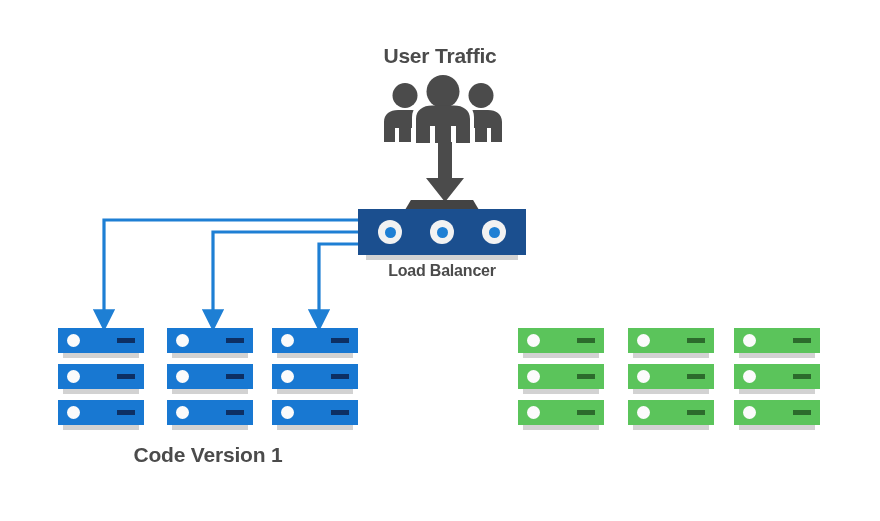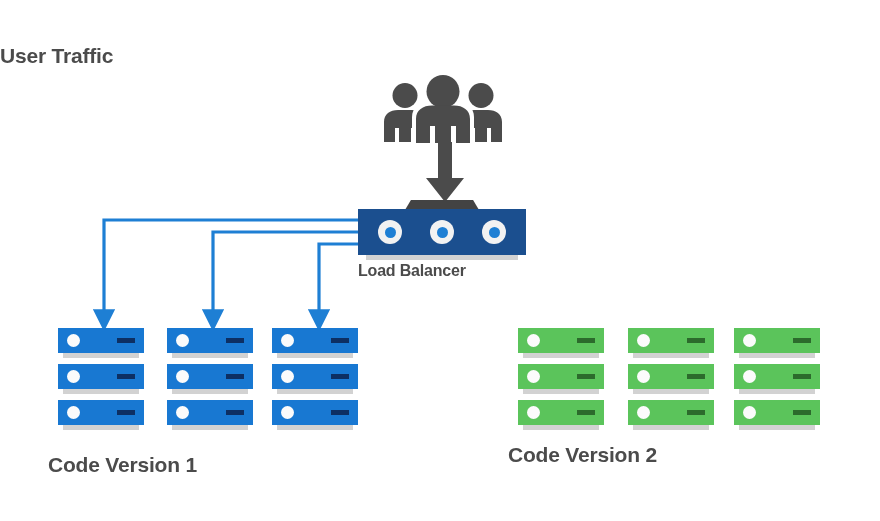--- a/index.html
+++ b/index.html
@@ -20,34 +20,33 @@
     background: #ffffff;
   }
 
   
   .label {
     position: absolute;
     color: #4b4b4b;
     font-weight: bold;
     letter-spacing: -0.2px;
     white-space: nowrap;
-    text-align: left;
+    text-align: center;
   }
   #user-traffic-label {
     left: 0; top: 44px; width: 880px;
     font-size: 21px;
   }
   #lb-label {
     left: 358px; top: 262px; width: 168px;
     font-size: 16px;
   }
   #farm1-label {
     left: 48px; top: 443px; width: 320px;
     font-size: 21px;
-    margin-top: 10px;
   }
   #farm2-label {
     left: 508px; top: 443px; width: 330px;
     font-size: 21px;
   }
 
   
   #people-icon {
     position: absolute;
     left: 378px; top: 75px;
@@ -340,15 +339,14 @@
       <div class="server-shadow"></div>
     </div>
     <div class="server-unit">
       <div class="server-box"></div>
       <div class="server-dot"></div>
       <div class="server-dash"></div>
       <div class="server-shadow"></div>
     </div>
   </div>
 
-  <div class="label" id="farm2-label">Code Version 2</div>
 
 </div>
 
 </body></html>

